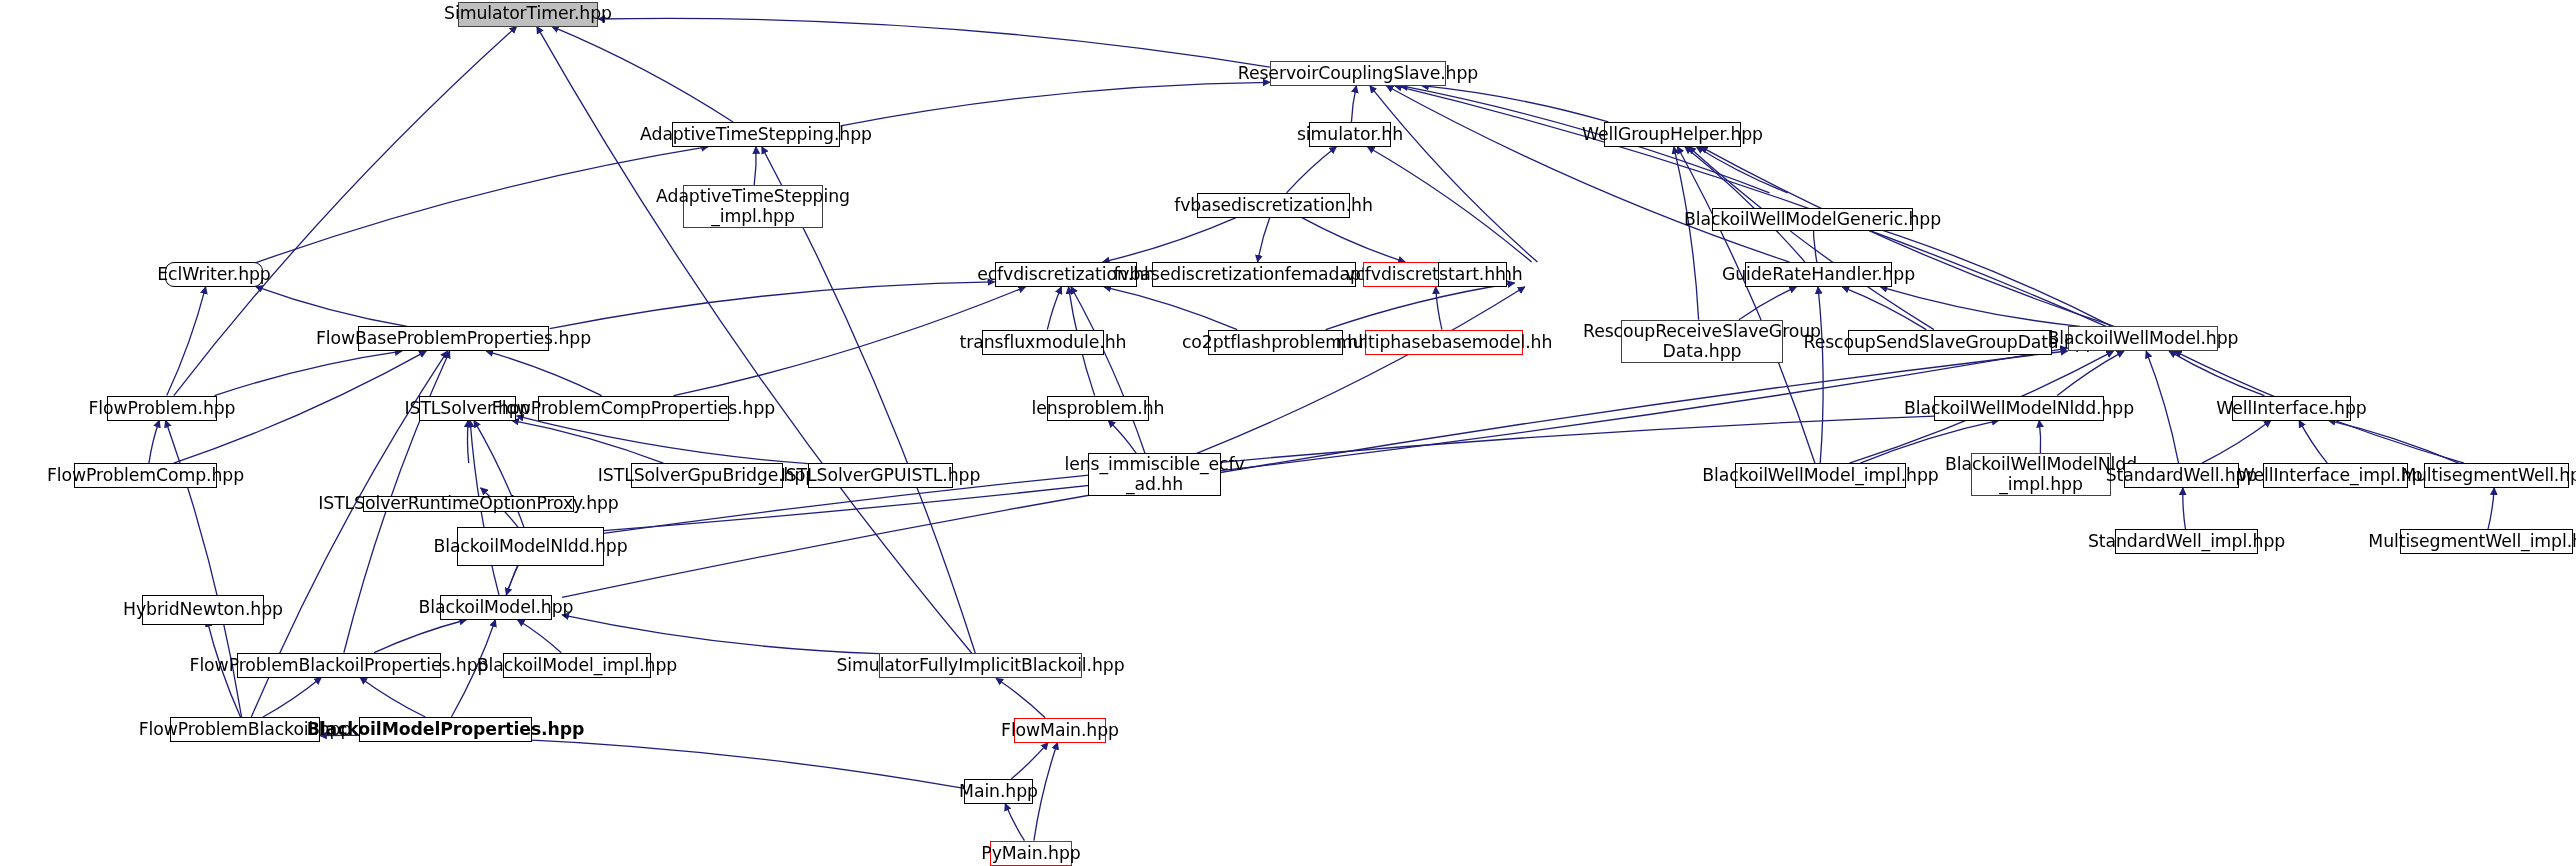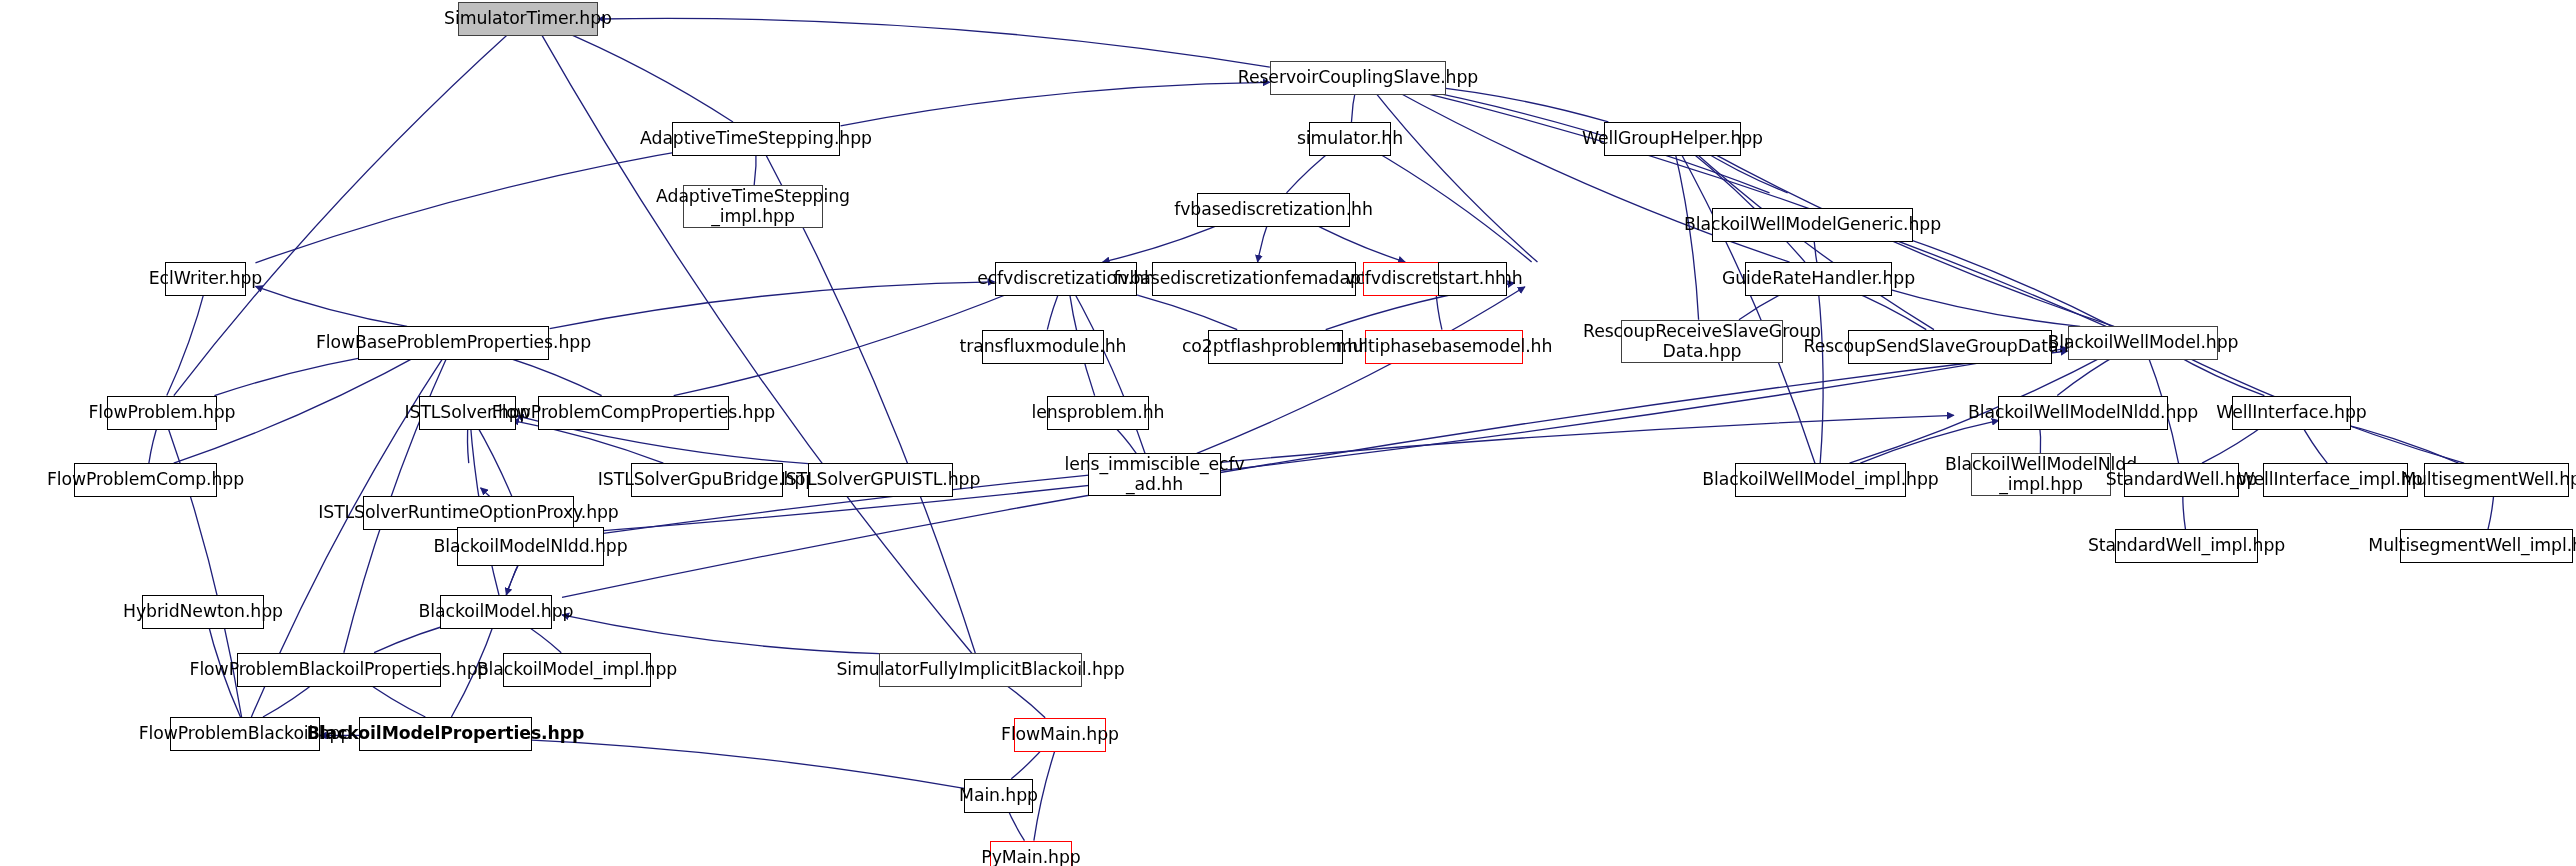--- a/index.html
+++ b/index.html
@@ -31,21 +31,21 @@
     align-items: center;
     justify-content: center;
     text-align: center;
     background: #ffffff;
     border: 0.8px solid #000000;
     color: #000000;
     font-size: 17.3px;
     line-height: 1.12;
     white-space: pre-line;
     letter-spacing: -0.1px;
-    padding: 16px 5px;
+    padding: 7px 5px;
     z-index: 5;
     cursor: pointer;
   }
   .node.red {
     border-color: #ff0000;
   }
   .node.gray {
     background: #bfbfbf;
     border-color: #404040;
   }
@@ -157,39 +157,39 @@
   <div id="node-group">
       <div class="node gray" style="left: 458px; top: 1.6px; width: 140px; height: 25px;"><span class="node-label">SimulatorTimer.hpp</span></div>
       <div class="node darkborder" style="left: 1270px; top: 61px; width: 176px; height: 25px;"><span class="node-label">ReservoirCouplingSlave.hpp</span></div>
       <div class="node" style="left: 672px; top: 122px; width: 168px; height: 25px;"><span class="node-label">AdaptiveTimeStepping.hpp</span></div>
       <div class="node" style="left: 1309px; top: 122px; width: 82px; height: 25px;"><span class="node-label">simulator.hh</span></div>
       <div class="node" style="left: 1604px; top: 122px; width: 137px; height: 25px;"><span class="node-label">WellGroupHelper.hpp</span></div>
       <div class="node darkborder" style="left: 683px; top: 185px; width: 140px; height: 43px;"><span class="node-label">AdaptiveTimeStepping
 _impl.hpp</span></div>
       <div class="node" style="left: 1197px; top: 193px; width: 153px; height: 25px;"><span class="node-label">fvbasediscretization.hh</span></div>
       <div class="node" style="left: 1712px; top: 179px; width: 201px; height: 23px; margin-top: 29px;"><span class="node-label">BlackoilWellModelGeneric.hpp</span></div>
-      <div class="node" style="left: 165px; top: 262px; width: 81px; height: 25px;"><span class="node-label">EclWriter.hpp</span></div>
+      <div class="node" style="left: 165px; top: 262px; width: 98px; height: 25px; border-radius: 9px;"><span class="node-label">EclWriter.hpp</span></div>
       <div class="node" style="left: 995px; top: 262px; width: 142px; height: 25px;"><span class="node-label">ecfvdiscretization.hh</span></div>
       <div class="node" style="left: 1152px; top: 262px; width: 204px; height: 25px;"><span class="node-label">fvbasediscretizationfemadapt.hh</span></div>
       <div class="node red" style="left: 1363px; top: 262px; width: 142px; height: 25px;"><span class="node-label">vcfvdiscretization.hh</span></div>
       <div class="node" style="left: 1438px; top: 262px; width: 69px; height: 25px;"><span class="node-label">start.hh</span></div>
       <div class="node" style="left: 1745px; top: 262px; width: 147px; height: 25px;"><span class="node-label">GuideRateHandler.hpp</span></div>
       <div class="node" style="left: 358px; top: 326px; width: 191px; height: 25px;"><span class="node-label">FlowBaseProblemProperties.hpp</span></div>
       <div class="node" style="left: 982px; top: 330px; width: 122px; height: 25px;"><span class="node-label">transfluxmodule.hh</span></div>
       <div class="node" style="left: 1208px; top: 330px; width: 135px; height: 25px;"><span class="node-label">co2ptflashproblem.hh</span></div>
       <div class="node red" style="left: 1365px; top: 330px; width: 158px; height: 25px;"><span class="node-label">multiphasebasemodel.hh</span></div>
       <div class="node darkborder" style="left: 1621px; top: 320px; width: 162px; height: 43px;"><span class="node-label">RescoupReceiveSlaveGroup
 Data.hpp</span></div>
       <div class="node" style="left: 1848px; top: 330px; width: 204px; height: 25px;"><span class="node-label">RescoupSendSlaveGroupData.hpp</span></div>
       <div class="node darkborder" style="left: 2068px; top: 326px; width: 150px; height: 25px;"><span class="node-label">BlackoilWellModel.hpp</span></div>
       <div class="node" style="left: 107px; top: 396px; width: 110px; height: 25px;"><span class="node-label">FlowProblem.hpp</span></div>
       <div class="node" style="left: 419px; top: 396px; width: 97px; height: 25px;"><span class="node-label">ISTLSolver.hpp</span></div>
       <div class="node" style="left: 538px; top: 396px; width: 191px; height: 25px;"><span class="node-label">FlowProblemCompProperties.hpp</span></div>
       <div class="node" style="left: 1047px; top: 396px; width: 102px; height: 25px;"><span class="node-label">lensproblem.hh</span></div>
-      <div class="node" style="left: 1998px; top: 396px; width: 170px; height: 25px;"><span class="node-label">BlackoilWellModelNldd.hpp</span></div>
+      <div class="node" style="left: 1934px; top: 396px; width: 170px; height: 25px;"><span class="node-label">BlackoilWellModelNldd.hpp</span></div>
       <div class="node" style="left: 2232px; top: 396px; width: 119px; height: 25px;"><span class="node-label">WellInterface.hpp</span></div>
       <div class="node" style="left: 74px; top: 463px; width: 143px; height: 25px;"><span class="node-label">FlowProblemComp.hpp</span></div>
       <div class="node" style="left: 363px; top: 479px; width: 211px; height: 15px; margin-top: 17px;"><span class="node-label">ISTLSolverRuntimeOptionProxy.hpp</span></div>
       <div class="node" style="left: 631px; top: 463px; width: 152px; height: 25px;"><span class="node-label">ISTLSolverGpuBridge.hpp</span></div>
       <div class="node" style="left: 808px; top: 463px; width: 145px; height: 25px;"><span class="node-label">ISTLSolverGPUISTL.hpp</span></div>
       <div class="node" style="left: 1088px; top: 453px; width: 133px; height: 43px;"><span class="node-label">lens_immiscible_ecfv
 _ad.hh</span></div>
       <div class="node" style="left: 1735px; top: 463px; width: 171px; height: 25px;"><span class="node-label">BlackoilWellModel_impl.hpp</span></div>
       <div class="node darkborder" style="left: 1971px; top: 453px; width: 140px; height: 43px;"><span class="node-label">BlackoilWellModelNldd
 _impl.hpp</span></div>

